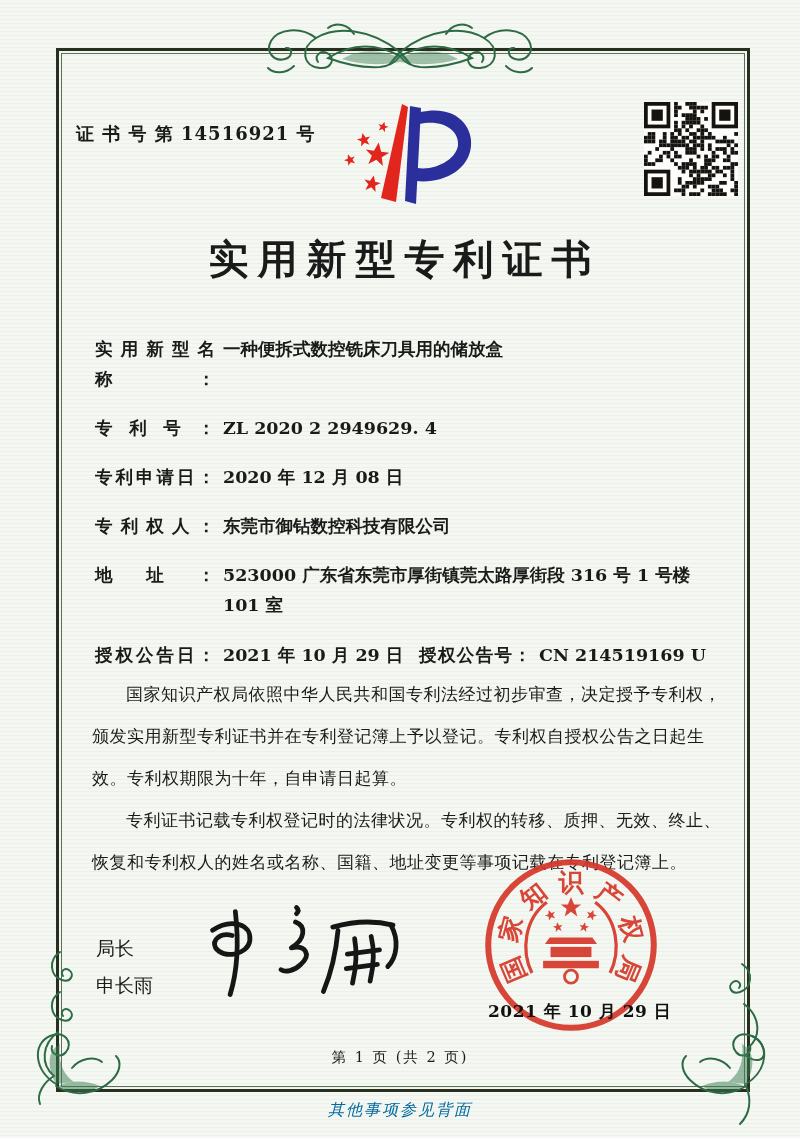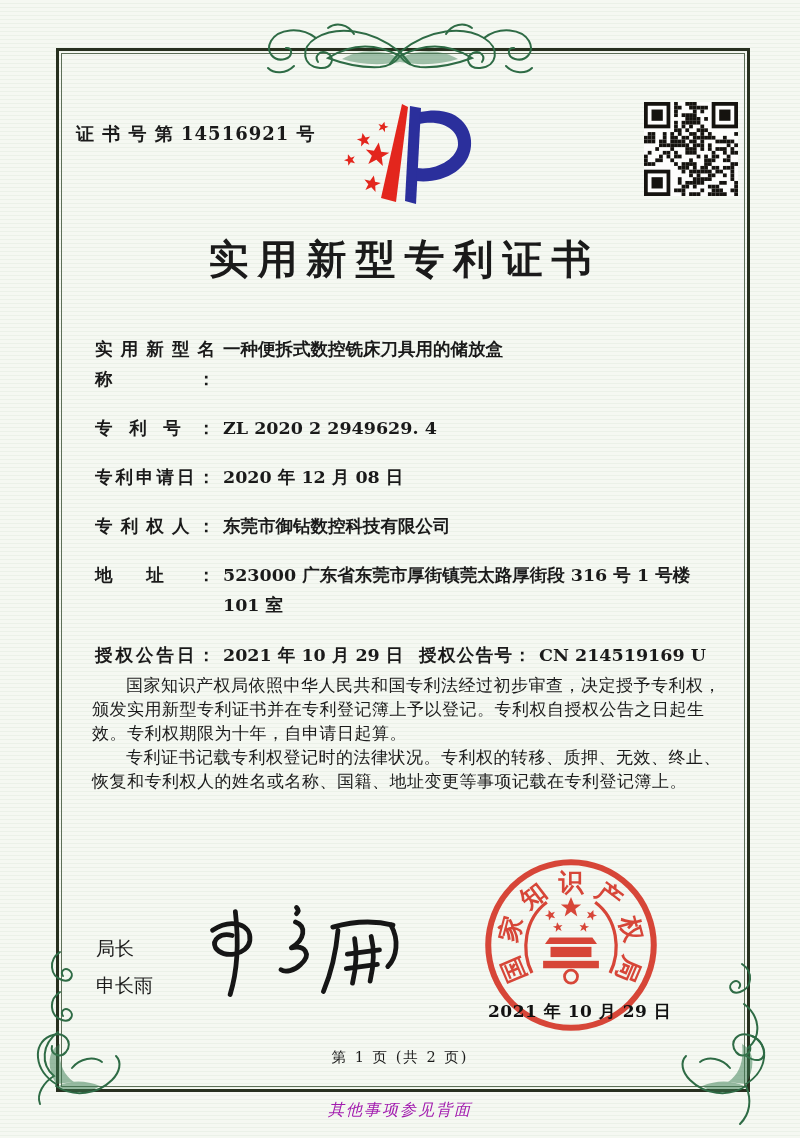--- a/index.html
+++ b/index.html
@@ -20,32 +20,32 @@
     font-size:40px;font-weight:bold;letter-spacing:9px;text-indent:9px;}
   .fields{position:absolute;left:95px;top:334px;width:618px;font-size:17.5px;font-weight:bold;}
   .f-row{display:flex;line-height:30px;margin-bottom:19px;align-items:flex-start;}
   .f-row.tight{margin-bottom:20px;}
   .f-label{flex:0 0 120px;text-align:justify;text-align-last:justify;-moz-text-align-last:justify;}
   .f-value{margin-left:8px;flex:1;max-width:482px;}
   .pair2{margin-left:14px;display:flex;justify-content:center;}
   .pair2 .f-label{flex:0 0 112px;}
   .v1{flex:0 0 182px;}
   .paras{position:absolute;left:92px;top:673px;width:646px;
-    font-size:17px;font-weight:500;line-height:24px;letter-spacing:.5px;}
+    font-size:17px;font-weight:500;line-height:42px;letter-spacing:.5px;}
   .paras p{margin:0;text-indent:2em;}
   .director{position:absolute;left:96px;top:930px;font-size:19px;font-weight:normal;line-height:37px;
     font-family:"DejaVu Sans","Liberation Sans",sans-serif;}
   .signature{position:absolute;left:195px;top:895px;}
   .seal{position:absolute;left:478px;top:852px;opacity:.93;}
   .seal-date{position:absolute;left:488px;top:1000px;width:200px;font-size:17px;font-weight:bold;
     letter-spacing:.5px;color:#111;}
   .page-info{position:absolute;left:0;top:1048px;width:100%;text-align:center;
     font-size:14.5px;letter-spacing:2px;}
   .back-note{position:absolute;left:0;top:1100px;width:100%;text-align:center;
-    font-size:16px;font-style:italic;letter-spacing:2px;color:#a21caf;}
+    font-size:16px;font-style:italic;letter-spacing:2px;color:#0369a1;}
   .orn{position:absolute;}
   svg{display:block;}
 </style>
 </head>
 <body>
 
 <div class="frame"></div>
 
 <svg class="orn" style="left:258px;top:12px;" width="284" height="78" viewBox="0 0 284 78">
   <g stroke="#2e6b45" stroke-width="2" fill="none" stroke-linecap="round">

